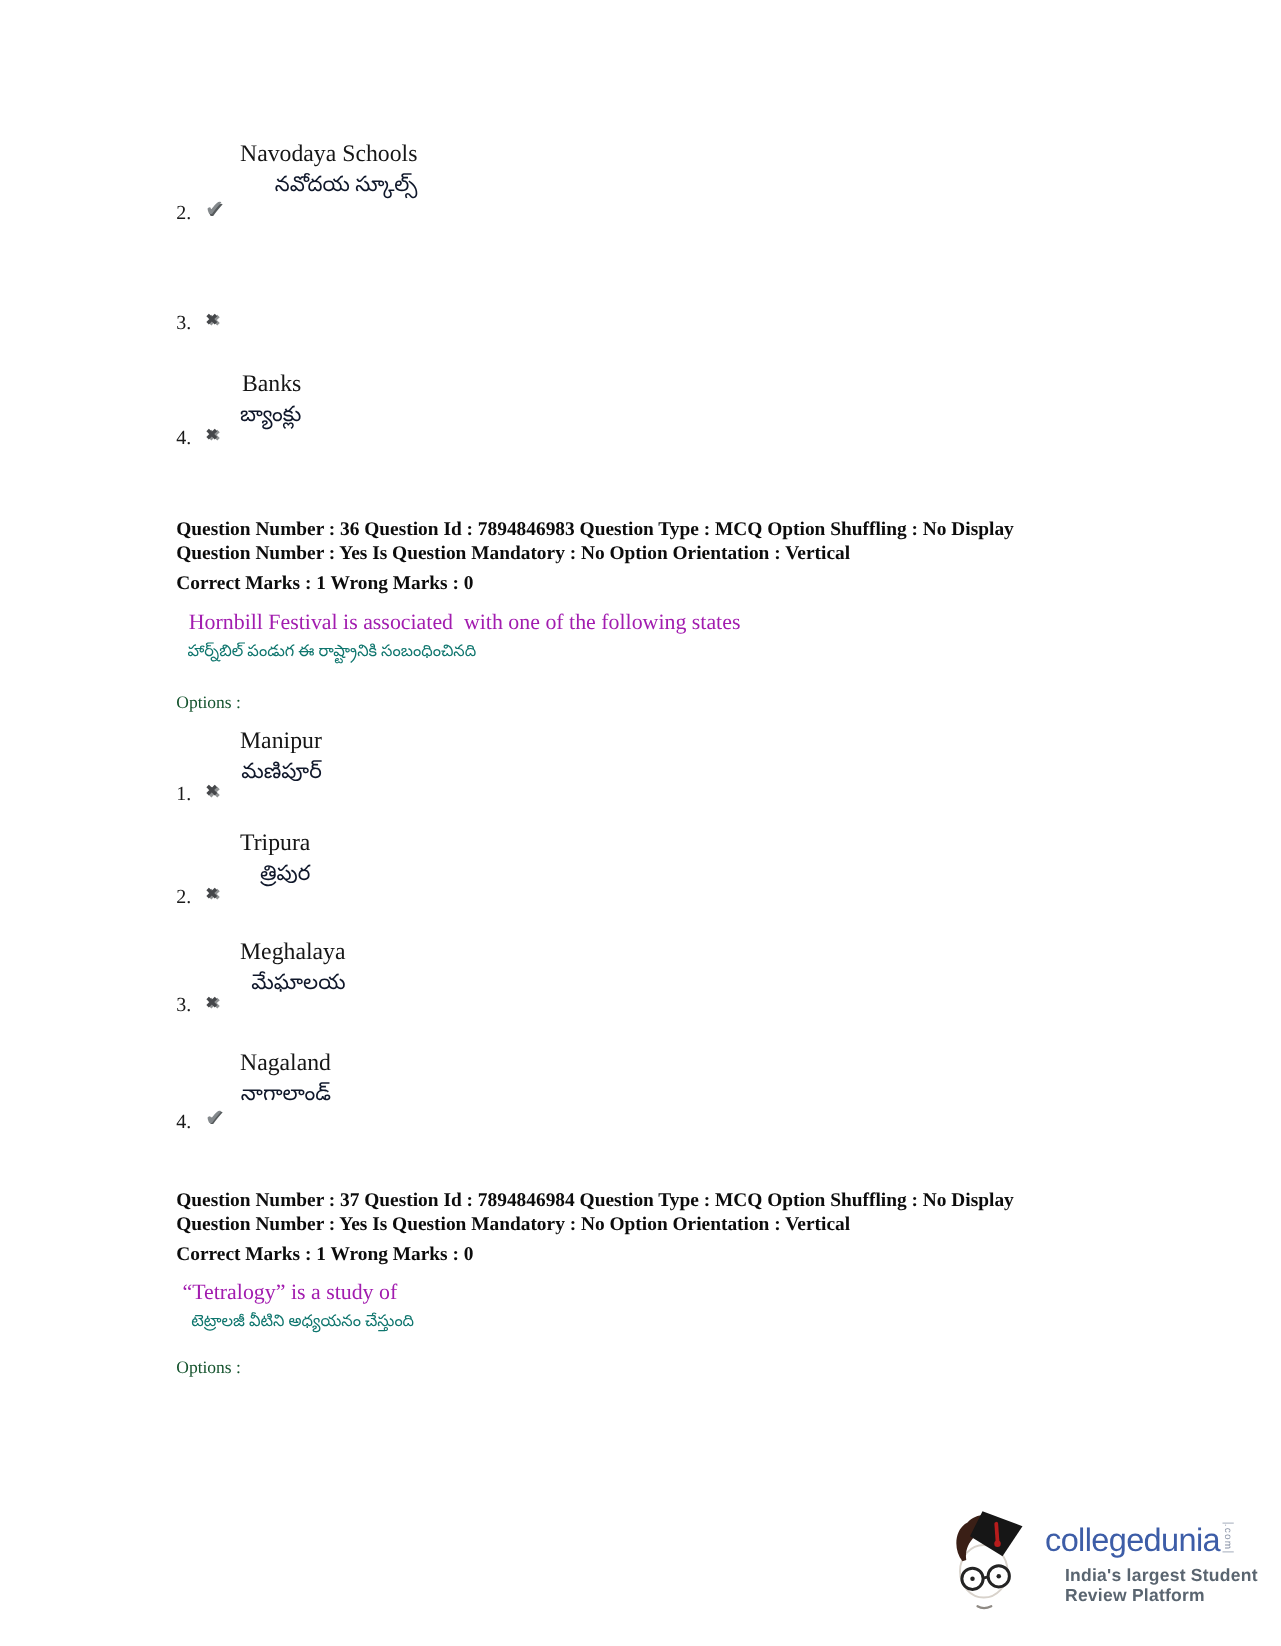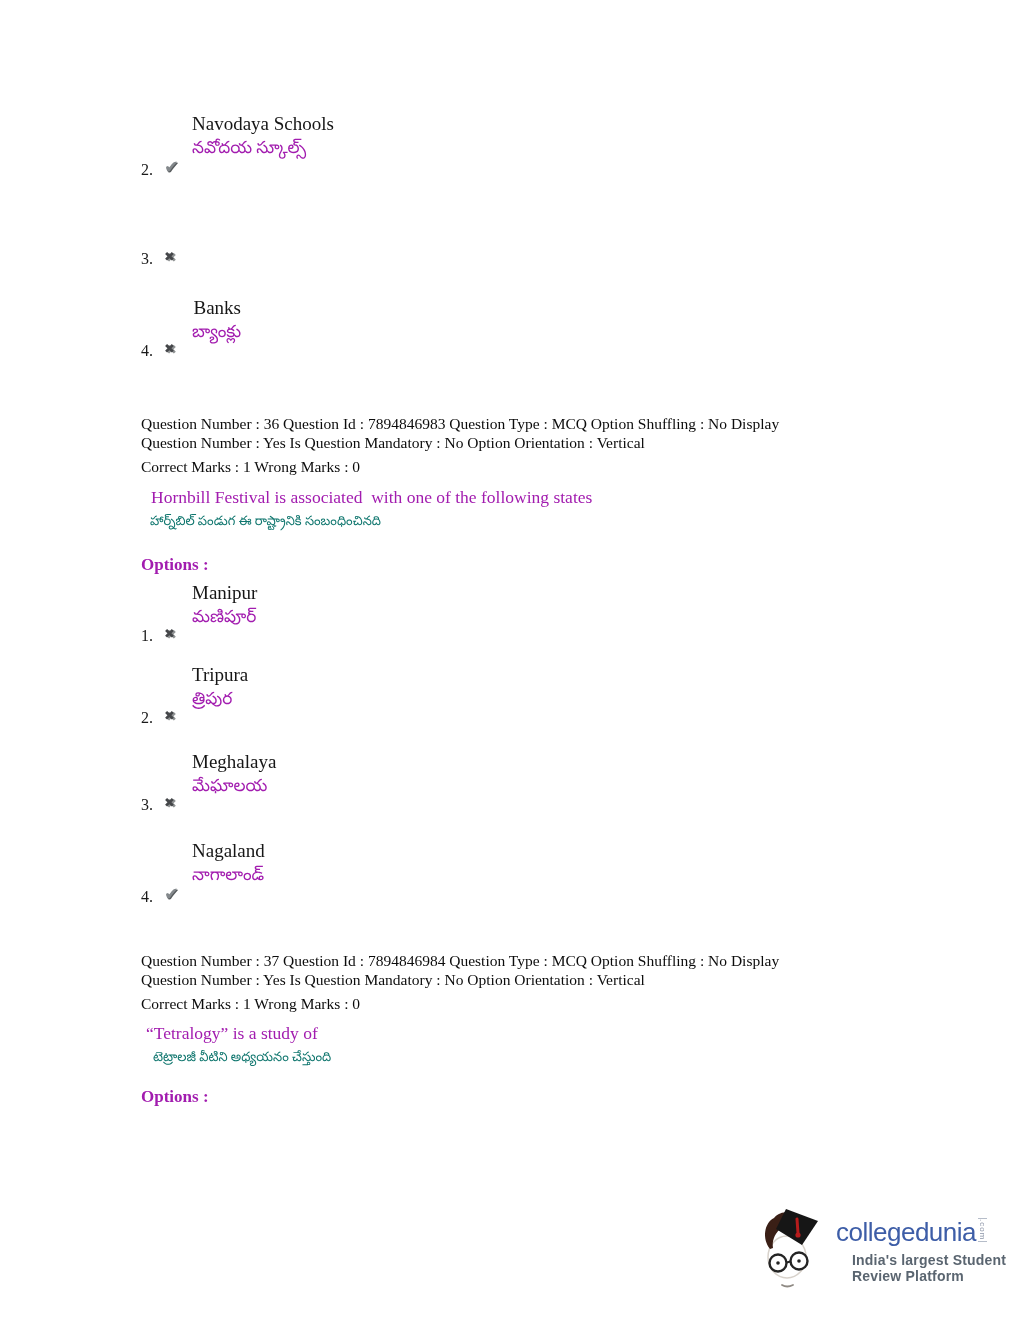--- a/index.html
+++ b/index.html
@@ -25,40 +25,40 @@
     transform:translateY(-2px);
   }
   .mark[data-mark="wrong"] {
     color:#45474a;
     text-shadow:2px 1px 0 #909394;
     font-size:13px;
     transform:translateY(-3px);
   }
   .opt-body { margin-left:51px; }
   .opt-en { font-size:19px; line-height:23px; color:#161616;text-align:right; }
-  .opt-te { font-size:17px; line-height:26px; color:#a21caf; font-family:"Liberation Serif", serif; }
+  .opt-te { font-size:17px; line-height:26px; color:#0f172a; font-family:"Liberation Serif", serif;text-align:right; }
 
   
   .qheader {
     position:absolute; left:141px; width:745px;
-    font-weight:normal; font-size:15.5px; line-height:19px; color:#0c0c0c;
+    font-weight:bold; font-size:15.5px; line-height:19px; color:#0c0c0c;
   }
   .qheader .hline3 { margin-top:5px; }
 
   .qtext-en {
     position:absolute; left:151px;
     font-size:17.5px; color:#a21caf; white-space:pre-wrap;
   }
   .qtext-te {
     position:absolute; left:150px;
     font-size:13px; color:#0f766e;
   }
   .options-label {
     position:absolute; left:141px;
-    font-weight:bold; font-size:17px; color:#a21caf;
+    font-weight:normal; font-size:14px; color:#14532d;
   }
 
   
   .logo { position:absolute; left:758px; top:1200px; width:265px; height:105px; }
   .logo-mascot { position:absolute; left:2px; top:5px; }
   .logo-textwrap { position:absolute; left:66px; top:18px; }
   .logo-brand {
     font-family:"Liberation Sans", sans-serif;
     font-weight:normal; font-size:26px; letter-spacing:-0.5px;
     color:#3d5da7; line-height:28px; display:inline-block;margin-left:12px;

